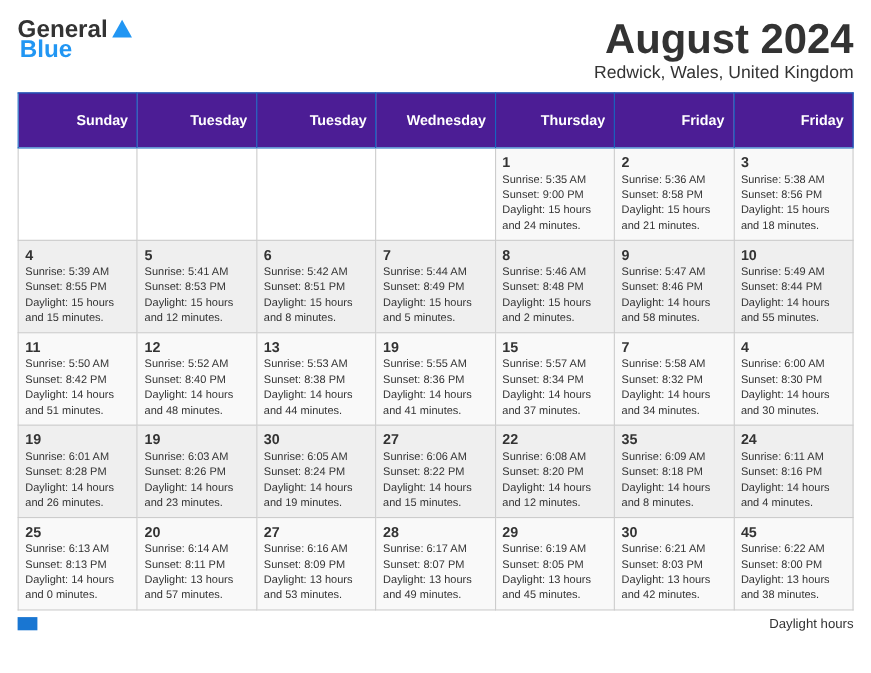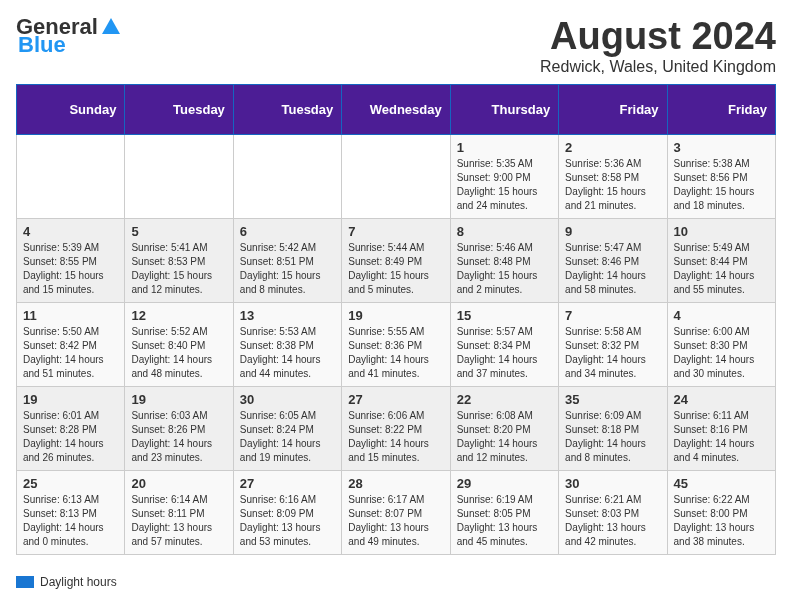--- a/index.html
+++ b/index.html
@@ -79,23 +79,24 @@
       font-size: 10px;
       color: #333;
       line-height: 1.4;
     }
     .empty-cell {
       background: #fff !important;
     }
     .legend {
       display: flex;
       align-items: center;
-      margin-top: 20px;
+      margin-top: 5px;
       font-size: 12px;
       color: #333;
+      justify-content: space-between;
     }
     .legend-color {
       width: 18px;
       height: 12px;
       background: #1976D2;
       display: inline-block;
       margin-right: 6px;
     }
   </style>
 </head>

